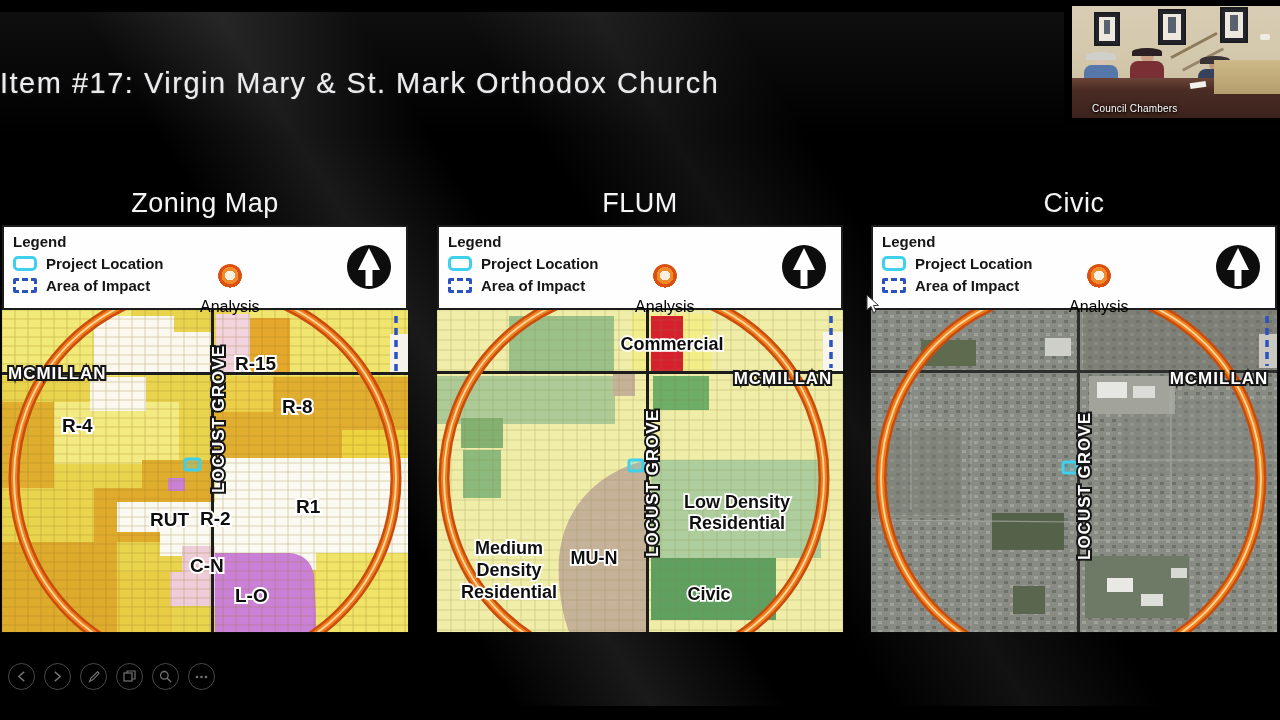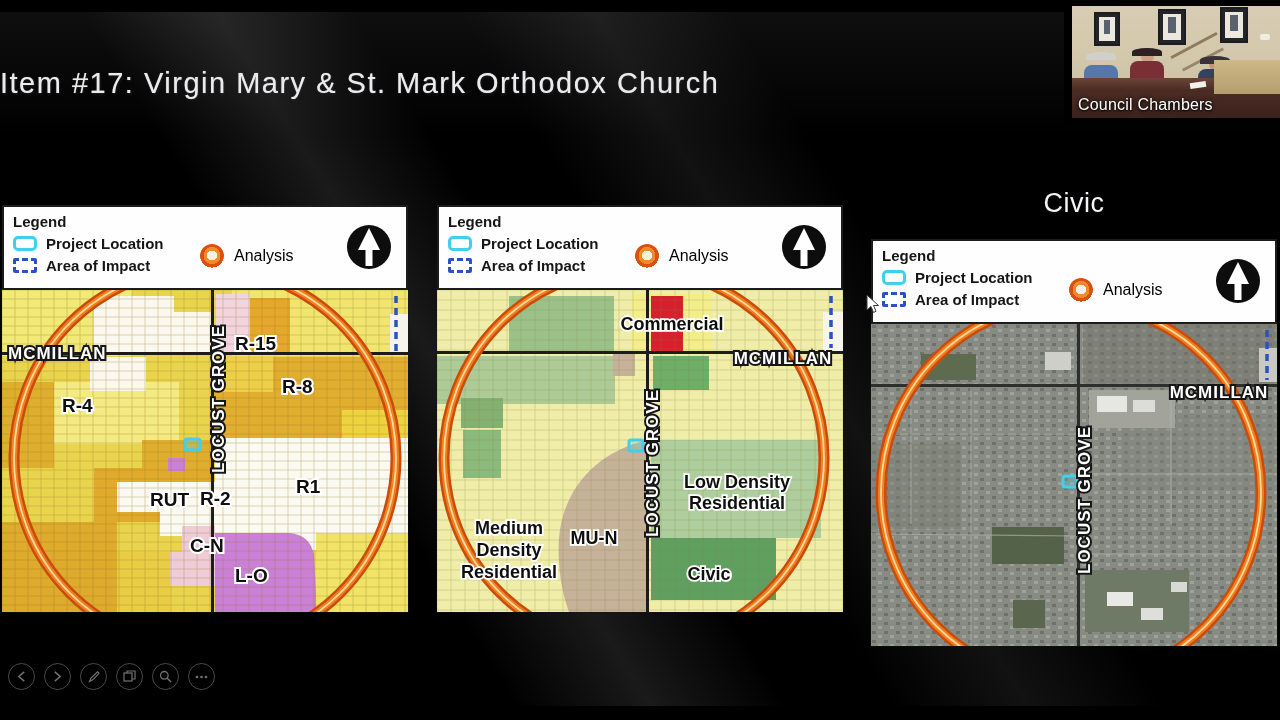--- a/index.html
+++ b/index.html
@@ -21,28 +21,28 @@
   .title { position:absolute; left:0; right:230px; top:55px; text-align:left;
     font-size:29px; letter-spacing:1.5px; color:#ebebed; font-weight:400;
     text-shadow:1px 2px 3px rgba(35,35,40,.55), 0 0 1px rgba(255,255,255,.6); }
 
   
   .panel { position:absolute; top:174px; width:406px; }
   .p1 { left:2px; } .p2 { left:437px; } .p3 { left:871px; }
   .panel h2 { height:34px; line-height:34px; text-align:center; font-size:27px;
     font-weight:400; color:#f4f4f6; letter-spacing:.5px;
     text-shadow:0 1px 2px rgba(40,40,45,.45); }
-  .legend { position:relative; margin-top:19px; height:85px; background:#fefefe;
+  .legend { position:relative; margin-top:5px; height:85px; background:#fefefe;
     border:2px solid #1c1c1c; padding:6px 9px; }
   .legend-title { font-size:15px; font-weight:700; color:#161616; }
   .lrow { display:flex; align-items:center; gap:9px; margin-top:5px; }
   .lrow .ltext { font-size:15px; font-weight:700; color:#161616; }
   .ic-proj { width:24px; height:15px; border:3px solid #3fd0ec; border-radius:5px; background:#fff; }
   .ic-aoi  { width:24px; height:15px; border:3px dashed #2a52c0; border-radius:2px; background:#fff; }
-  .analysis-group { position:absolute; left:196px; top:37px; display:flex; align-items:center; gap:10px; }
+  .analysis-group { position:absolute; left:196px; top:37px; display:flex; align-items:center; gap:10px;flex-direction:column; }
   .ic-analysis { width:24px; height:24px; border-radius:50%;
     background:radial-gradient(circle at 50% 48%, #f7efe0 0 5px, #ef8b2a 5px 8.5px, #dc500f 8.5px 12px, transparent 12px); }
   .north { position:absolute; right:13px; top:16px; width:48px; height:48px; }
   .map { display:block; width:406px; height:322px; outline:1px solid rgba(20,20,20,.45); background:#ddd; }
 
   svg text { font-family:"Liberation Sans", sans-serif; }
   .lbl-road { font-size:17px; font-weight:700; fill:#ffffff; stroke:#161616; stroke-width:4px;
               paint-order:stroke; letter-spacing:1px; }
   .lbl-zone { font-size:19px; font-weight:700; fill:#0f0f0f; stroke:#ffffff; stroke-width:4px;
               paint-order:stroke; }
@@ -65,21 +65,21 @@
   .rail2 { position:absolute; left:108px; top:52px; width:46px; height:3px; background:#97866a;
     transform:rotate(-28deg); }
   .person { position:absolute; }
   .head { width:13px; height:13px; border-radius:50%; background:#caa184; margin:0 auto; }
   .hair { position:absolute; top:-2px; left:2px; right:2px; height:8px; border-radius:50% 50% 0 0; }
   .body { width:34px; height:26px; border-radius:8px 8px 0 0; margin-top:-2px; }
   .thermo { position:absolute; right:10px; top:28px; width:10px; height:6px; background:#efece2;
     border-radius:2px; }
   .papers { position:absolute; left:118px; bottom:30px; width:16px; height:6px; background:#f2f0ea;
     transform:rotate(-8deg); }
-  .cam-label { position:absolute; left:6px; bottom:4px; font-size:16px; color:#fff;
+  .cam-label { position:absolute; left:20px; bottom:4px; font-size:10px; color:#fff;
     text-shadow:0 1px 2px #000, 0 0 4px rgba(0,0,0,.9); letter-spacing:.2px; }
 
   
   .controls { position:absolute; left:8px; bottom:16px; display:flex; gap:9px; }
   .ctl { width:27px; height:27px; border-radius:50%; border:1.5px solid rgba(255,255,255,.28);
     display:flex; align-items:center; justify-content:center; background:transparent; cursor:pointer; }
   .ctl svg { opacity:.45; }
 
   .zoom-mark { position:absolute; right:46px; bottom:26px; font-size:44px; font-weight:700;
     color:#98989b; letter-spacing:2px; opacity:.9; }
@@ -88,20 +88,21 @@
 </style>
 </head>
 <body>
 
 <div class="stage">
   <div class="slide">
 
     <div class="title">Item #17: Virgin Mary &amp; St. Mark Orthodox Church</div>
 
     <div class="panel p1">
+      <h2>Zoning Map</h2>
       <div class="legend">
         <div class="legend-title">Legend</div>
         <div class="lrow">
           <span class="ic-proj"></span>
           <span class="ltext">Project Location</span>
         </div>
         <div class="lrow">
           <span class="ic-aoi"></span>
           <span class="ltext">Area of Impact</span>
         </div>
@@ -162,20 +163,21 @@
         <text class="lbl-zone" x="60" y="122">R-4</text>
         <text class="lbl-zone" x="148" y="216">RUT</text>
         <text class="lbl-zone" x="198" y="215">R-2</text>
         <text class="lbl-zone" x="294" y="203">R1</text>
         <text class="lbl-zone" x="188" y="262">C-N</text>
         <text class="lbl-zone" x="233" y="292">L-O</text>
       </svg>
     </div>
 
     <div class="panel p2">
+      <h2>FLUM</h2>
       <div class="legend">
         <div class="legend-title">Legend</div>
         <div class="lrow">
           <span class="ic-proj"></span>
           <span class="ltext">Project Location</span>
         </div>
         <div class="lrow">
           <span class="ic-aoi"></span>
           <span class="ltext">Area of Impact</span>
         </div>

